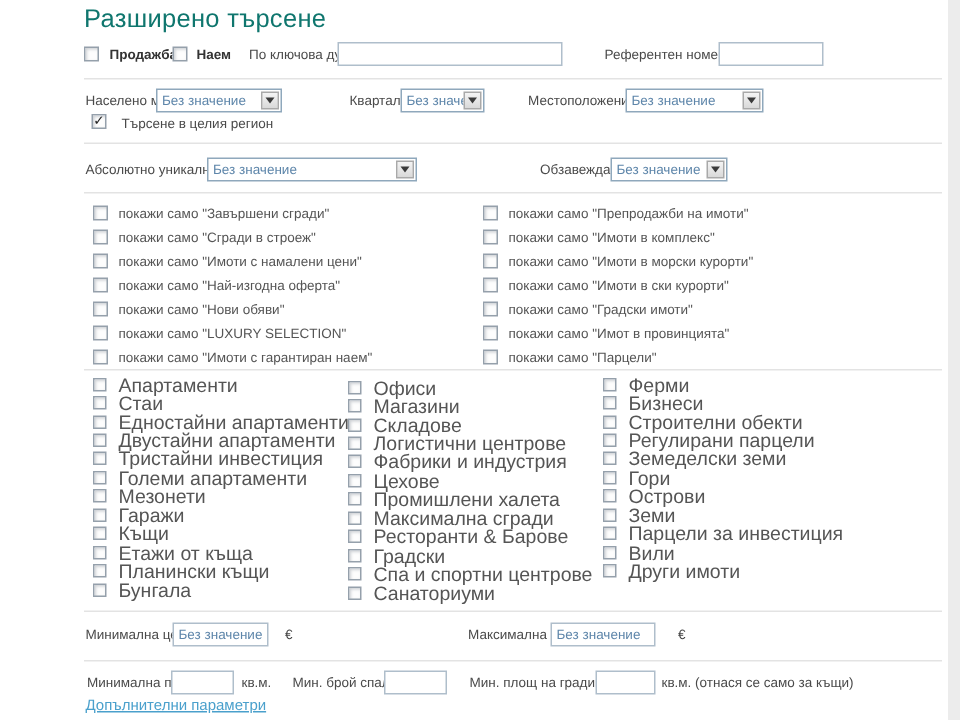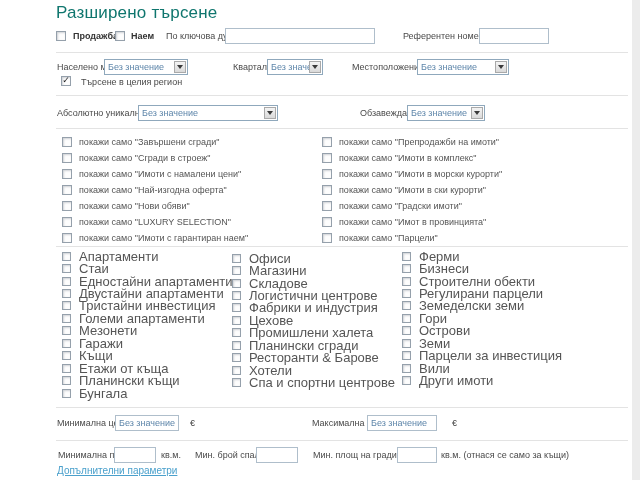--- a/index.html
+++ b/index.html
@@ -291,38 +291,42 @@
         <span class="lbl2">Цехове</span>
       </div>
 
       <div class="prop-row">
         <span class="cb"></span>
         <span class="lbl2">Промишлени халета</span>
       </div>
 
       <div class="prop-row">
         <span class="cb"></span>
-        <span class="lbl2">Планински сгради</span>
+        <span class="lbl2">Максимална сгради</span>
       </div>
 
       <div class="prop-row">
         <span class="cb"></span>
         <span class="lbl2">Ресторанти &amp; Барове</span>
       </div>
 
       <div class="prop-row">
         <span class="cb"></span>
-        <span class="lbl2">Хотели</span>
+        <span class="lbl2">Градски</span>
       </div>
 
       <div class="prop-row">
         <span class="cb"></span>
         <span class="lbl2">Спа и спортни центрове</span>
       </div>
 
+      <div class="prop-row">
+        <span class="cb"></span>
+        <span class="lbl2">Санаториуми</span>
+      </div>
     </div>
   <div class="list-col" style="left:402px;top:250px;">
 
       <div class="prop-row">
         <span class="cb"></span>
         <span class="lbl2">Ферми</span>
       </div>
 
       <div class="prop-row">
         <span class="cb"></span>

